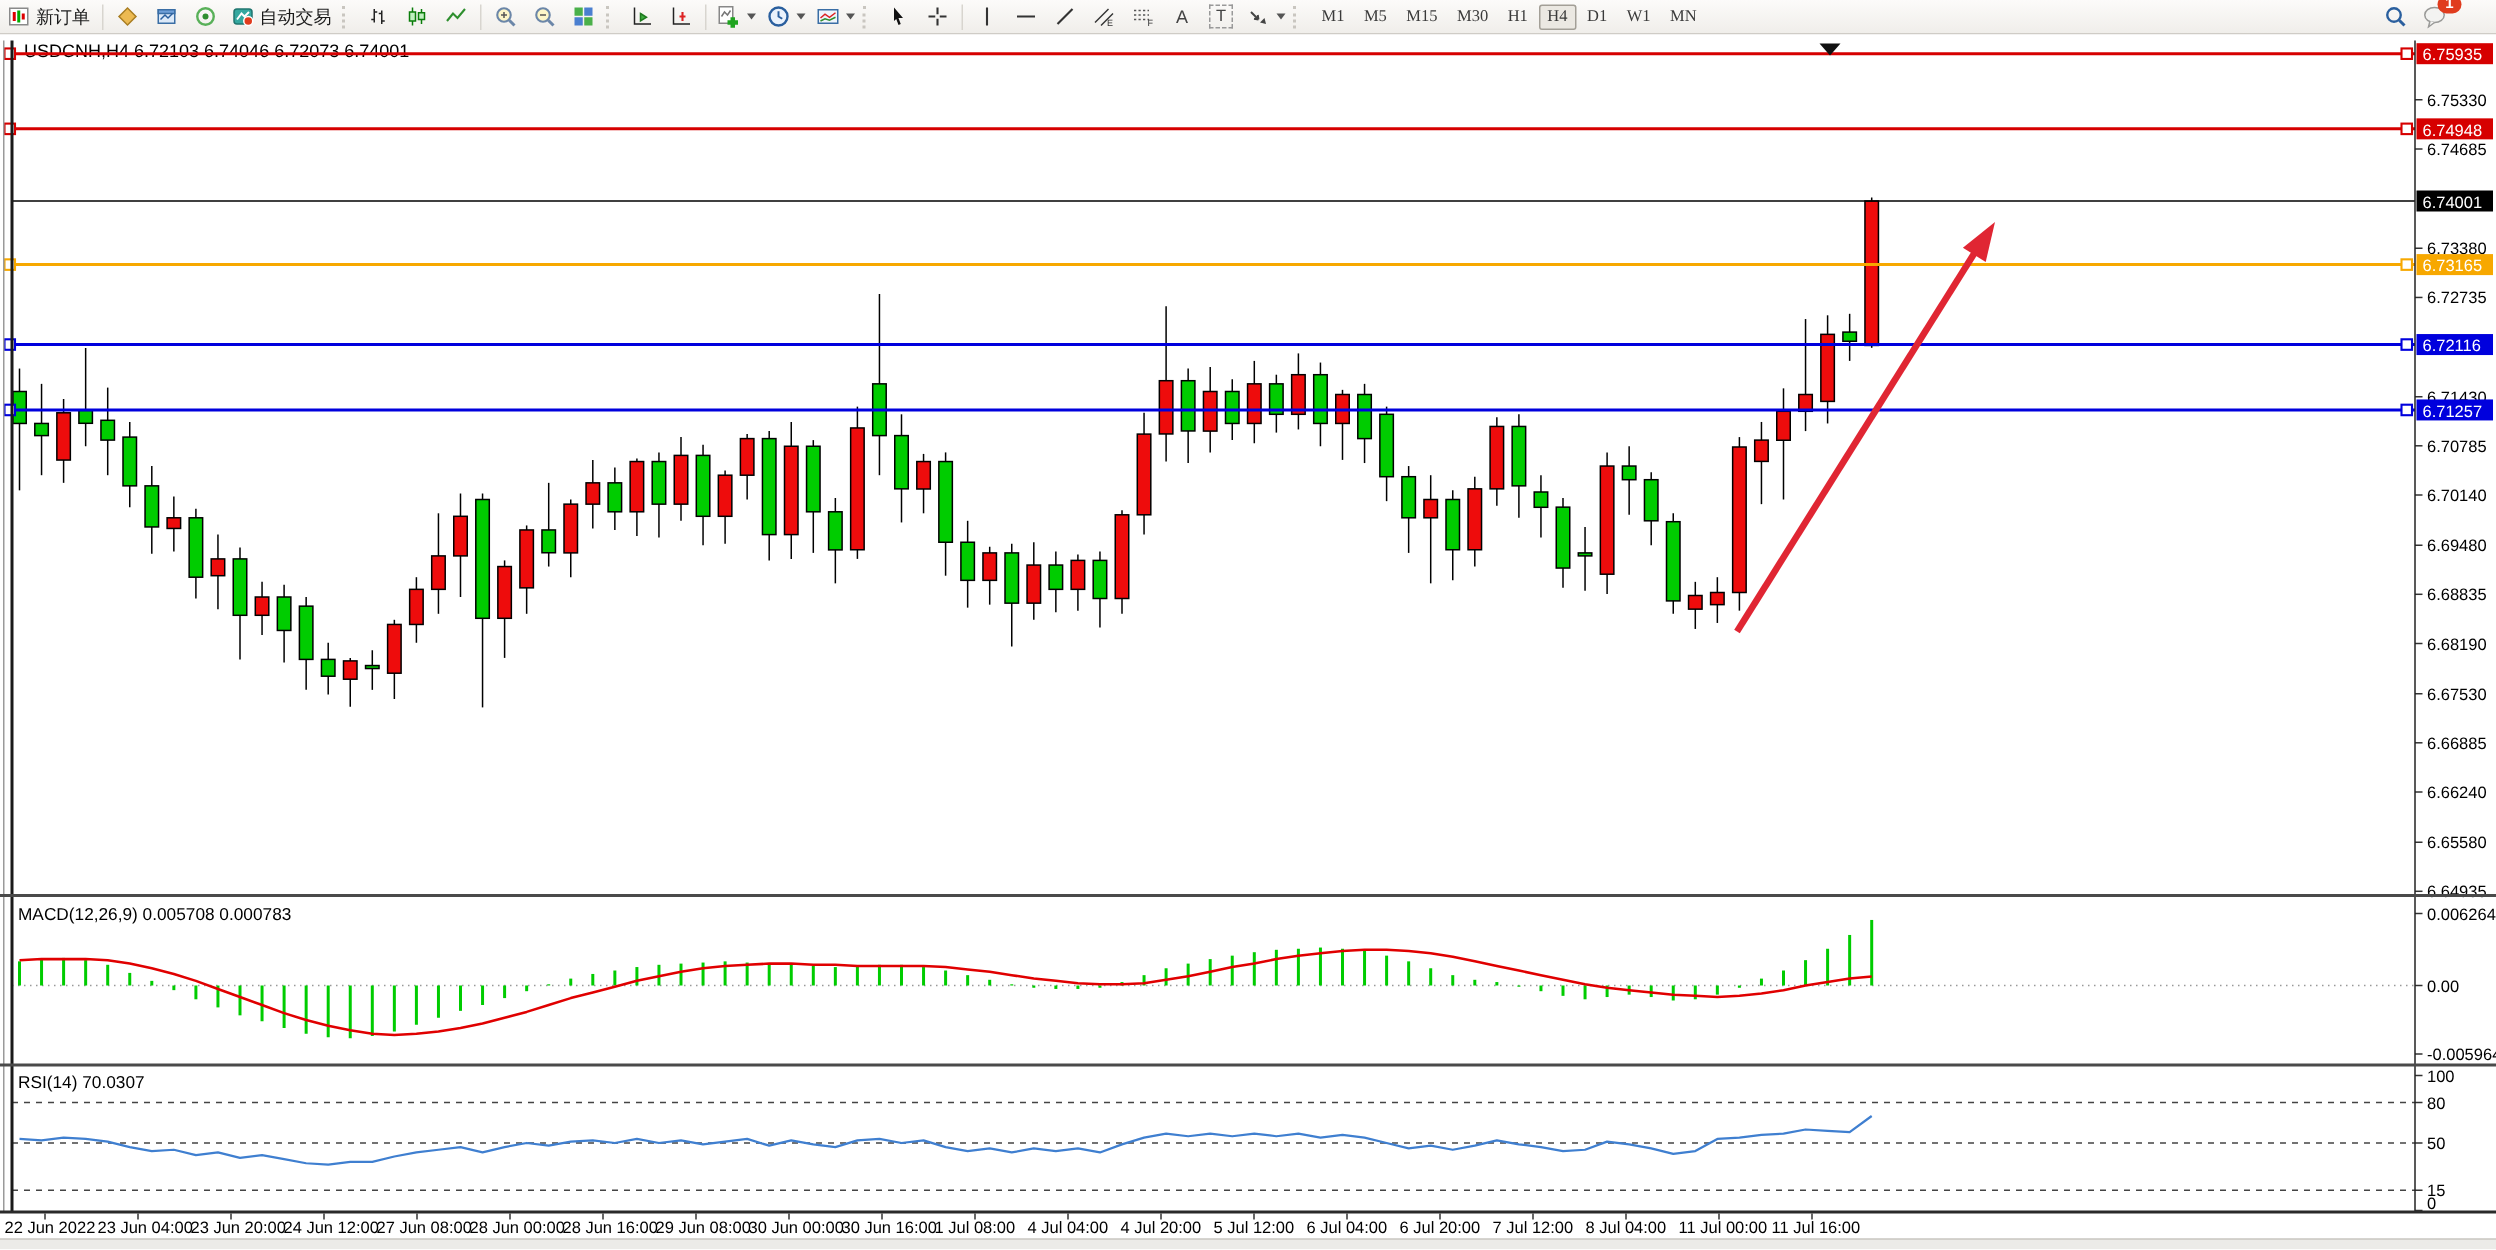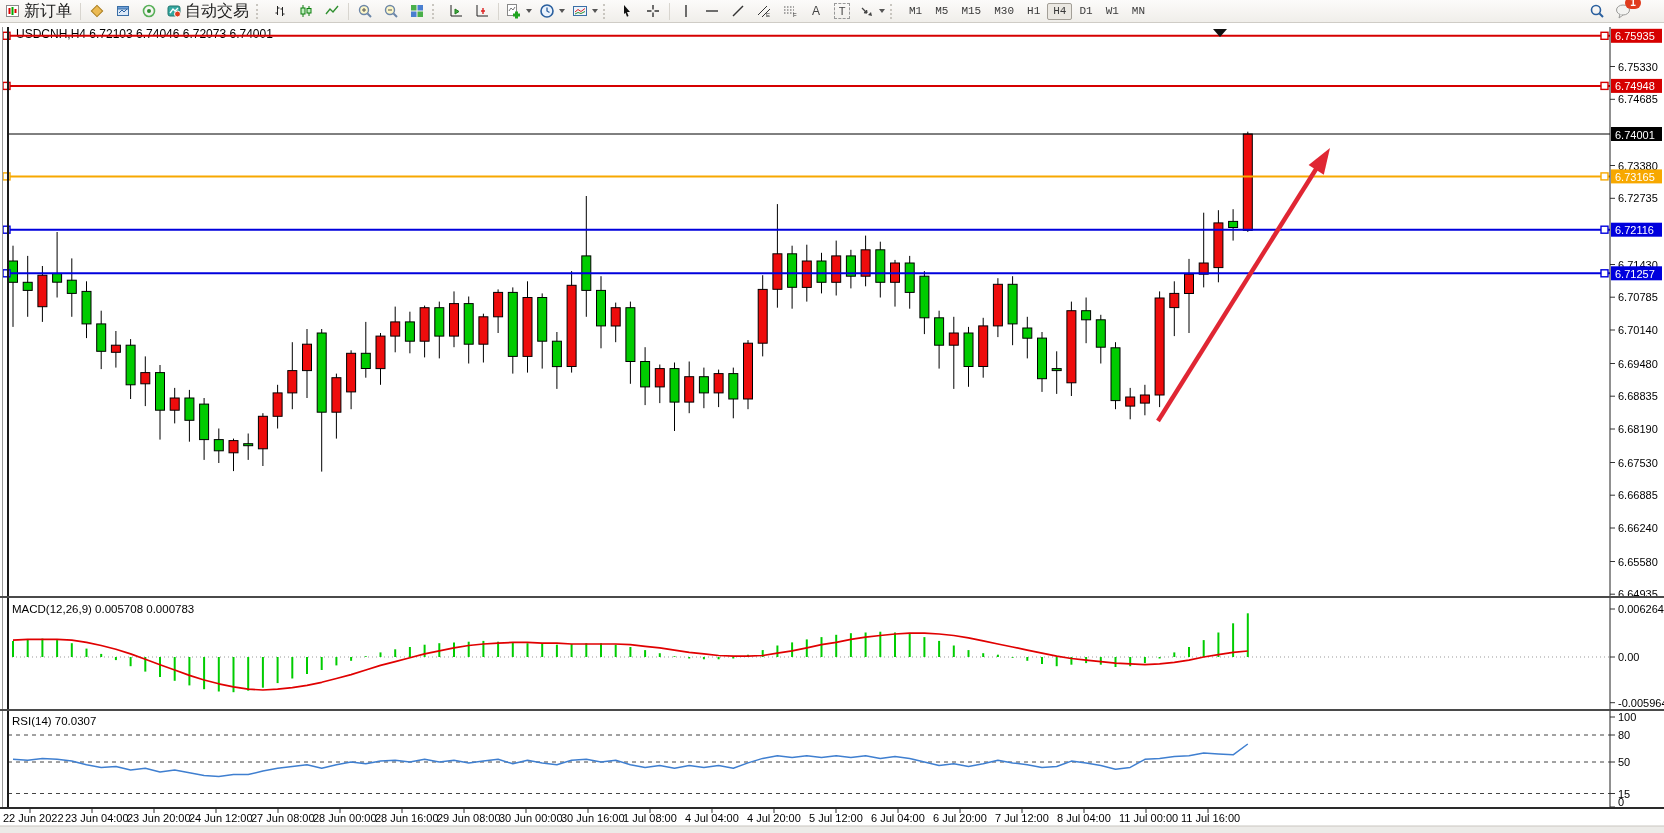--- a/index.html
+++ b/index.html
@@ -1,27 +1,27 @@
 <!DOCTYPE html>
 <html><head>
 <meta charset="utf-8">
 <style>
   html,body{margin:0;padding:0;background:#fff;}
   body{width:1664px;height:833px;overflow:hidden;font-family:"Liberation Sans",sans-serif;-webkit-font-smoothing:antialiased;}
   .window{width:1664px;height:833px;position:relative;background:#fff;}
   
   .toolbar{height:22px;display:flex;align-items:center;background:linear-gradient(#fcfbfa,#f0eeea);border-bottom:1px solid #cfccc6;padding-left:1px;white-space:nowrap;}
   .tbtn{height:20px;min-width:20px;display:inline-flex;align-items:center;justify-content:center;gap:3px;padding:0 2px;border:1px solid transparent;border-radius:2px;cursor:default;}
-  .tbtn-label{font-size:16px;color:#1a1a1a;padding-right:2px;}
+  .tbtn-label{font-size:12px;color:#1a1a1a;padding-right:2px;}
   .grip{width:6px;height:15px;border-left:2px dotted #c9c6c0;margin:0 3px 0 2px;}
   .vsep{width:1px;height:17px;background:#d8d5cf;margin:0 3px;}
   .dd{width:0;height:0;border-left:3px solid transparent;border-right:3px solid transparent;border-top:4px solid #555;margin-left:1px;}
   .ti{width:17px;height:17px;display:inline-flex;align-items:center;justify-content:center;}
   .tf-group{display:inline-flex;align-items:center;gap:1px;margin-left:2px;}
-  .tf{font-size:11px;color:#3a3a3a;height:17px;padding:1px 5px;border:1px solid transparent;background:none;font-family:Liberation Mono, monospace;border-radius:2px;}
+  .tf{font-size:11px;color:#3a3a3a;height:17px;padding:1px 5px;border:1px solid transparent;background:none;font-family:Liberation Serif, serif;border-radius:2px;}
   .tf.active{background:#ebe8e2;border:1px solid #a39f97;}
   .spacer{flex:1;}
   .badge{position:absolute;top:-4px;right:-6px;background:#e03c1e;color:#fff;border-radius:8px;font-size:10px;line-height:12px;min-width:12px;height:12px;text-align:center;padding:0 2px;font-weight:bold;}
   .balloon-wrap{position:relative;margin-right:28px;}
   
   .chart-area{position:absolute;left:0;top:23px;width:1664px;height:736px;background:#fff;}
   svg text{font-family:"Liberation Sans",sans-serif;}
 </style>
 </head>
 <body>

